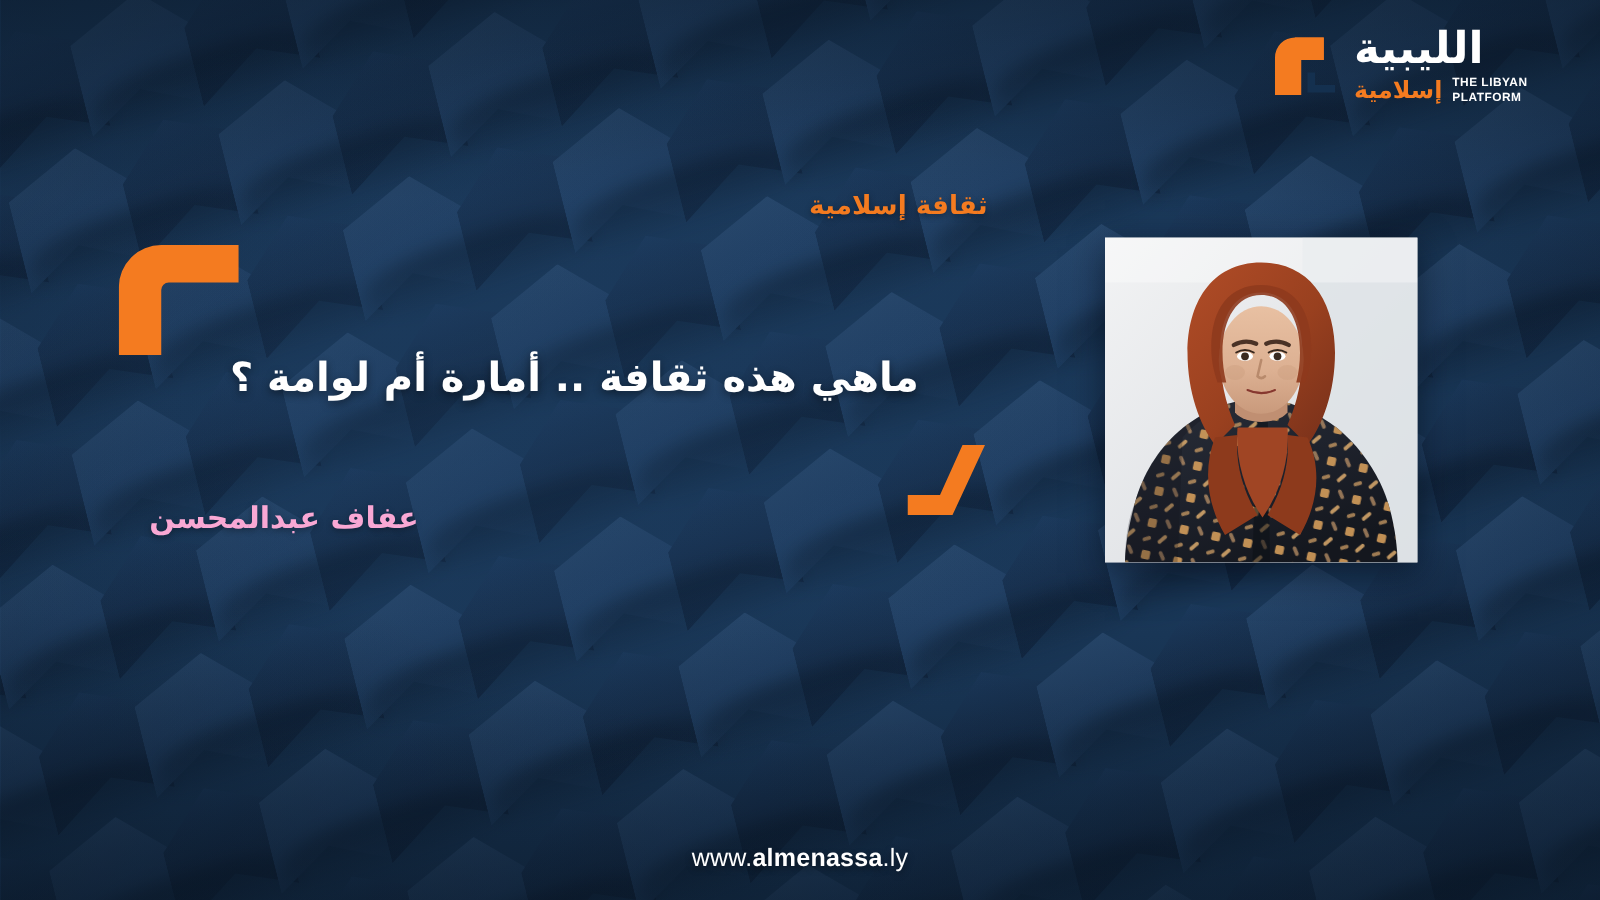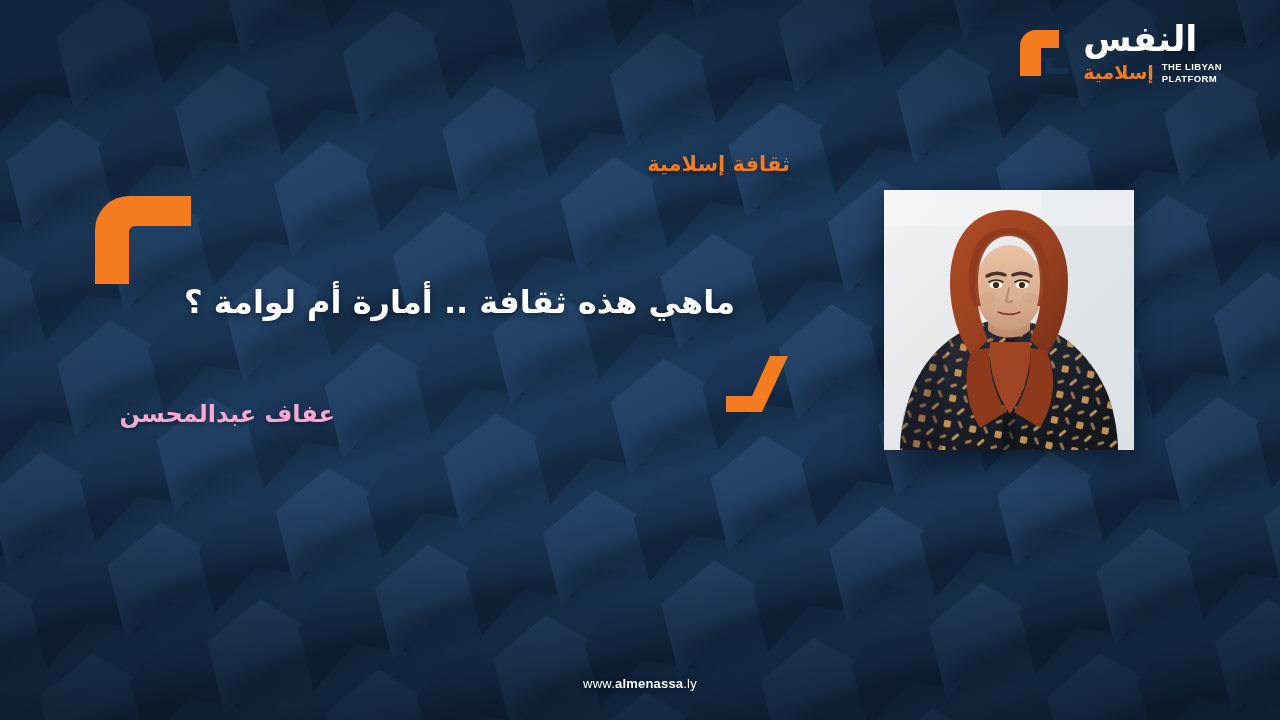--- a/index.html
+++ b/index.html
@@ -206,21 +206,21 @@
 
   
   .footer {
     position: absolute;
     left: 0;
     right: 0;
     top: 676px;
     text-align: center;
     color: #ffffff;
     font-family: "Liberation Sans", sans-serif;
-    font-size: 13px;
+    font-size: 20px;
     direction: ltr;
     letter-spacing: 0.2px;
     text-shadow: 0 2px 6px rgba(0,0,0,0.45);
   }
   .footer .b { font-weight: 700; }
 </style>
 </head>
 <body>
 
 <div class="card">
@@ -518,21 +518,21 @@
             <b></b>
           </div>
         </div>
       </div>
     <div class="bg-shade"></div>
     <div class="bg-vig"></div>
   </div>
 
   <div class="logo">
     <div class="logo-text">
-      <div class="logo-ar">النفس</div>
+      <div class="logo-ar">الليبية</div>
       <div class="logo-sub-row">
         <div class="logo-en">
           <span>THE LIBYAN</span>
           <span>PLATFORM</span>
         </div>
         <div class="logo-ar2">إسلامية</div>
       </div>
     </div>
     <div class="logo-mark">
       <svg viewBox="0 0 64 62" xmlns="http://www.w3.org/2000/svg" aria-hidden="true">

